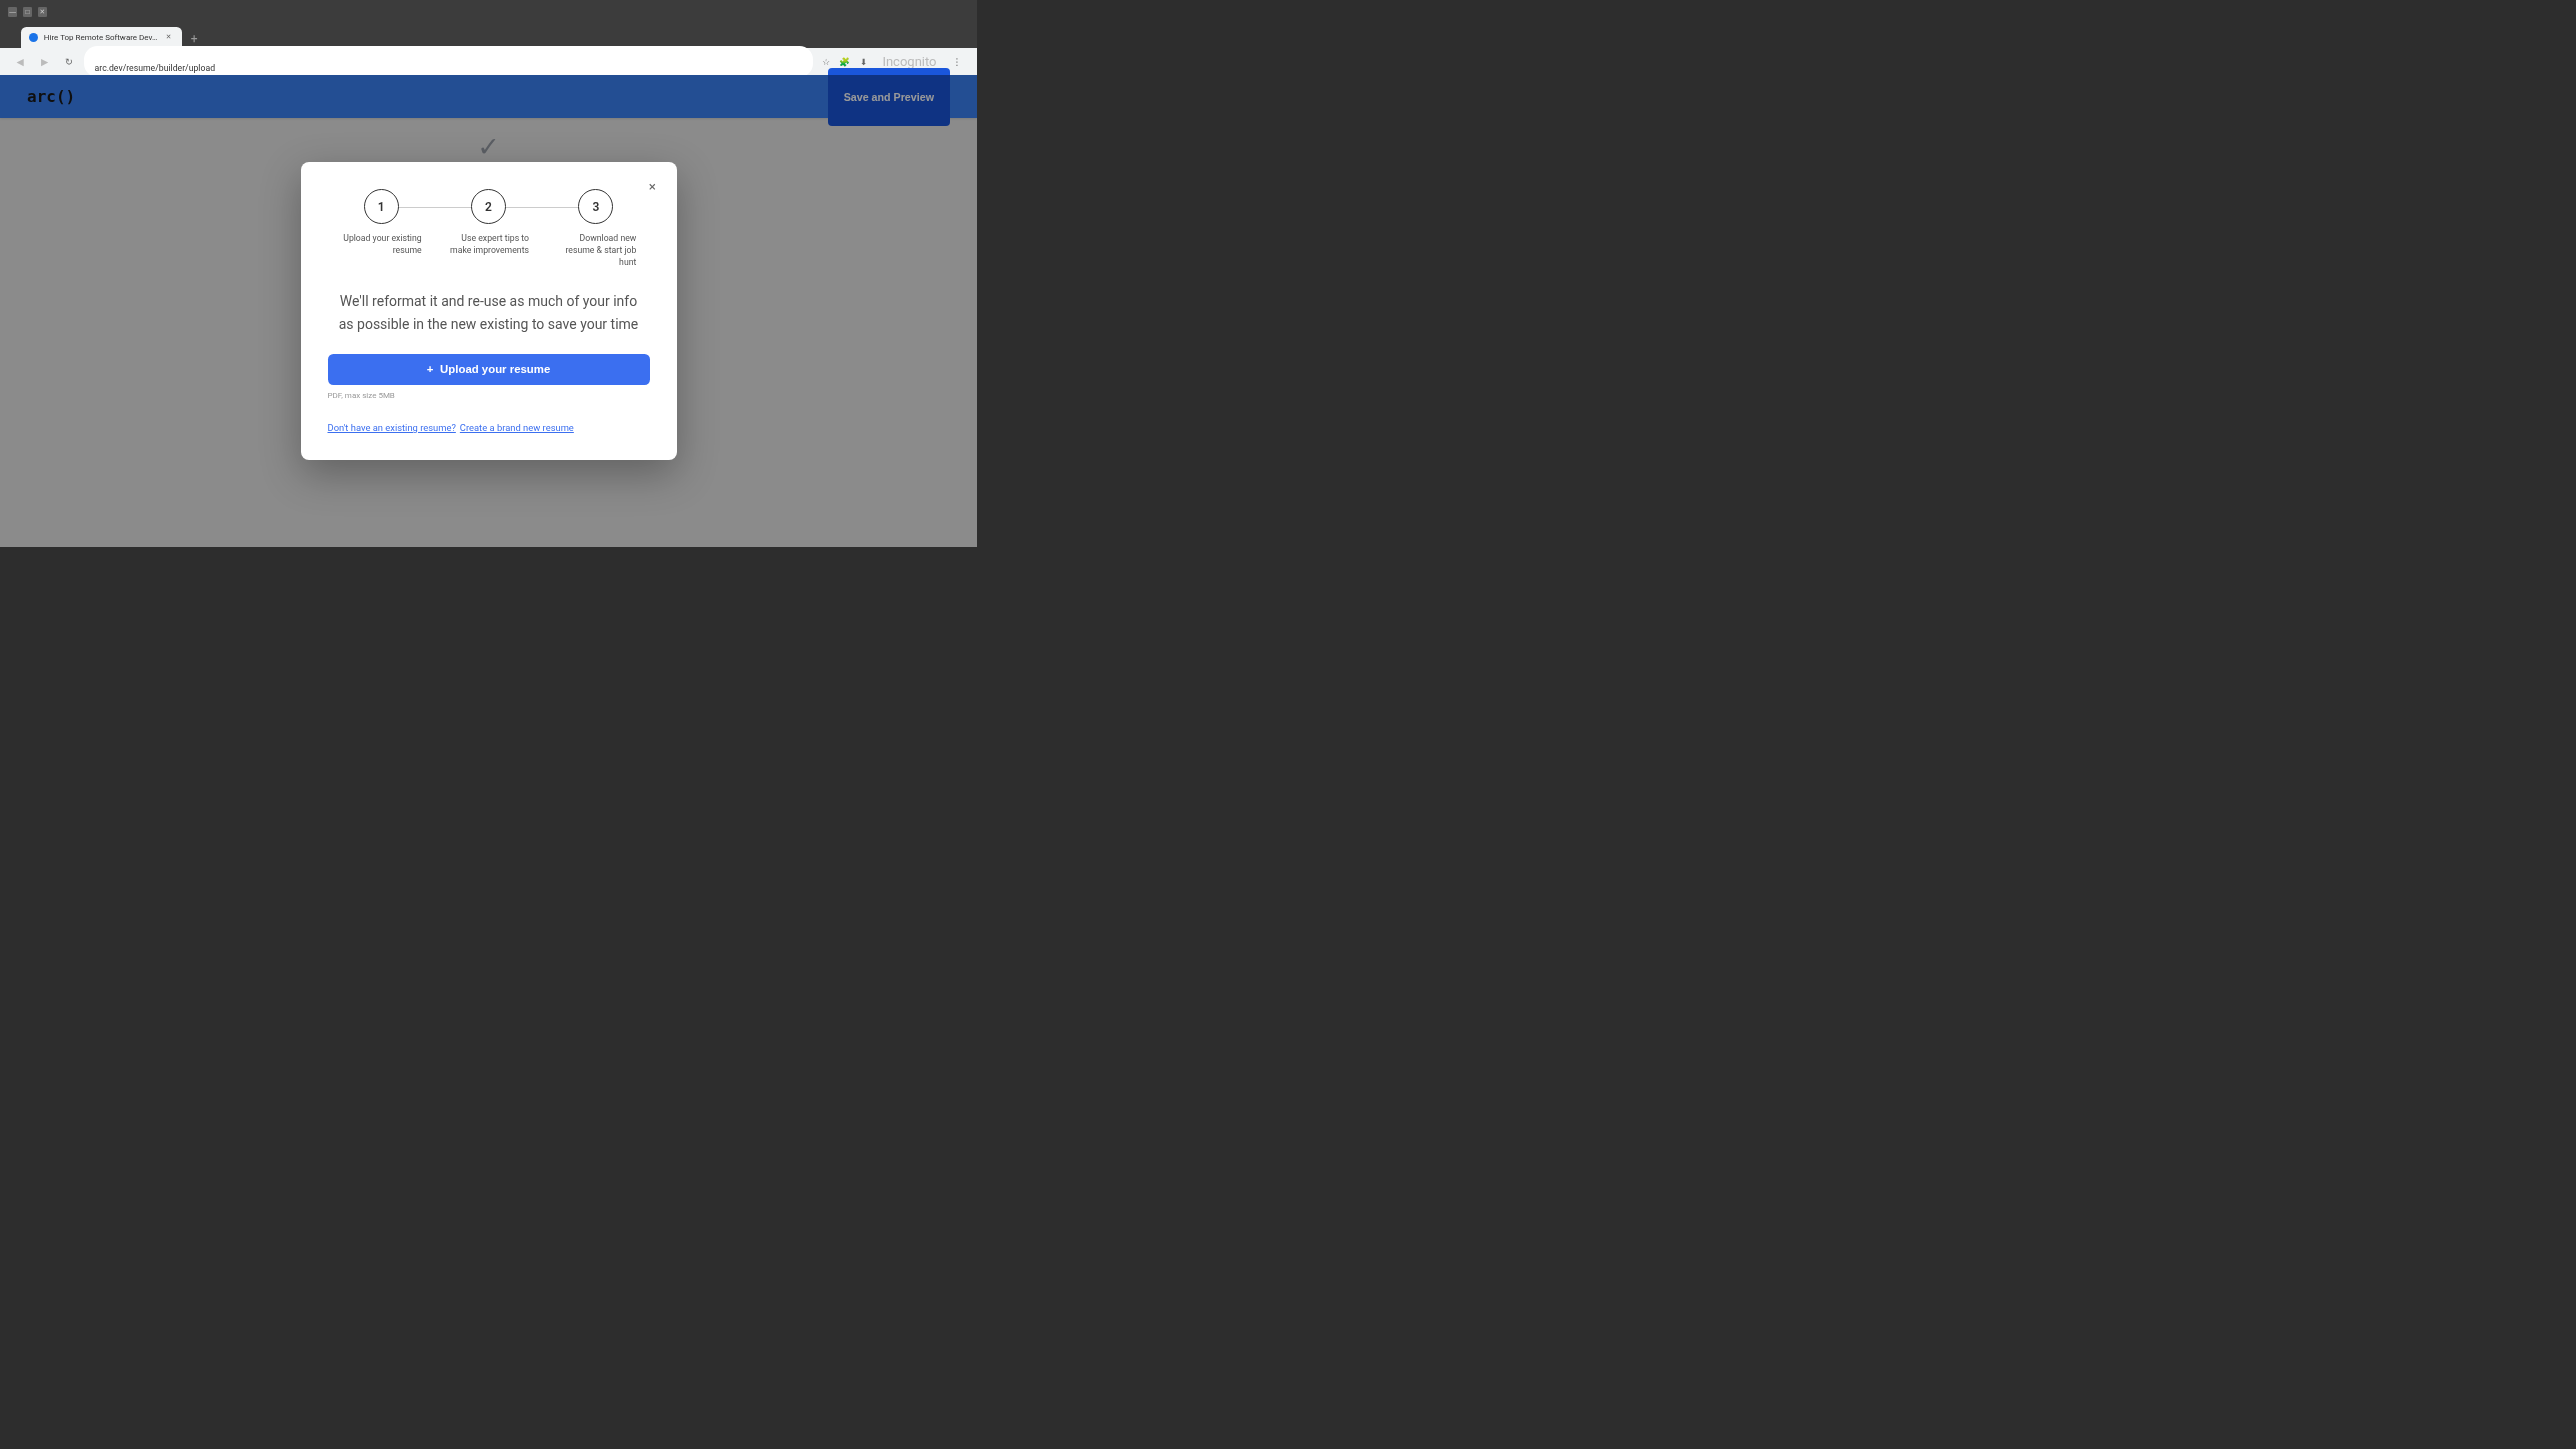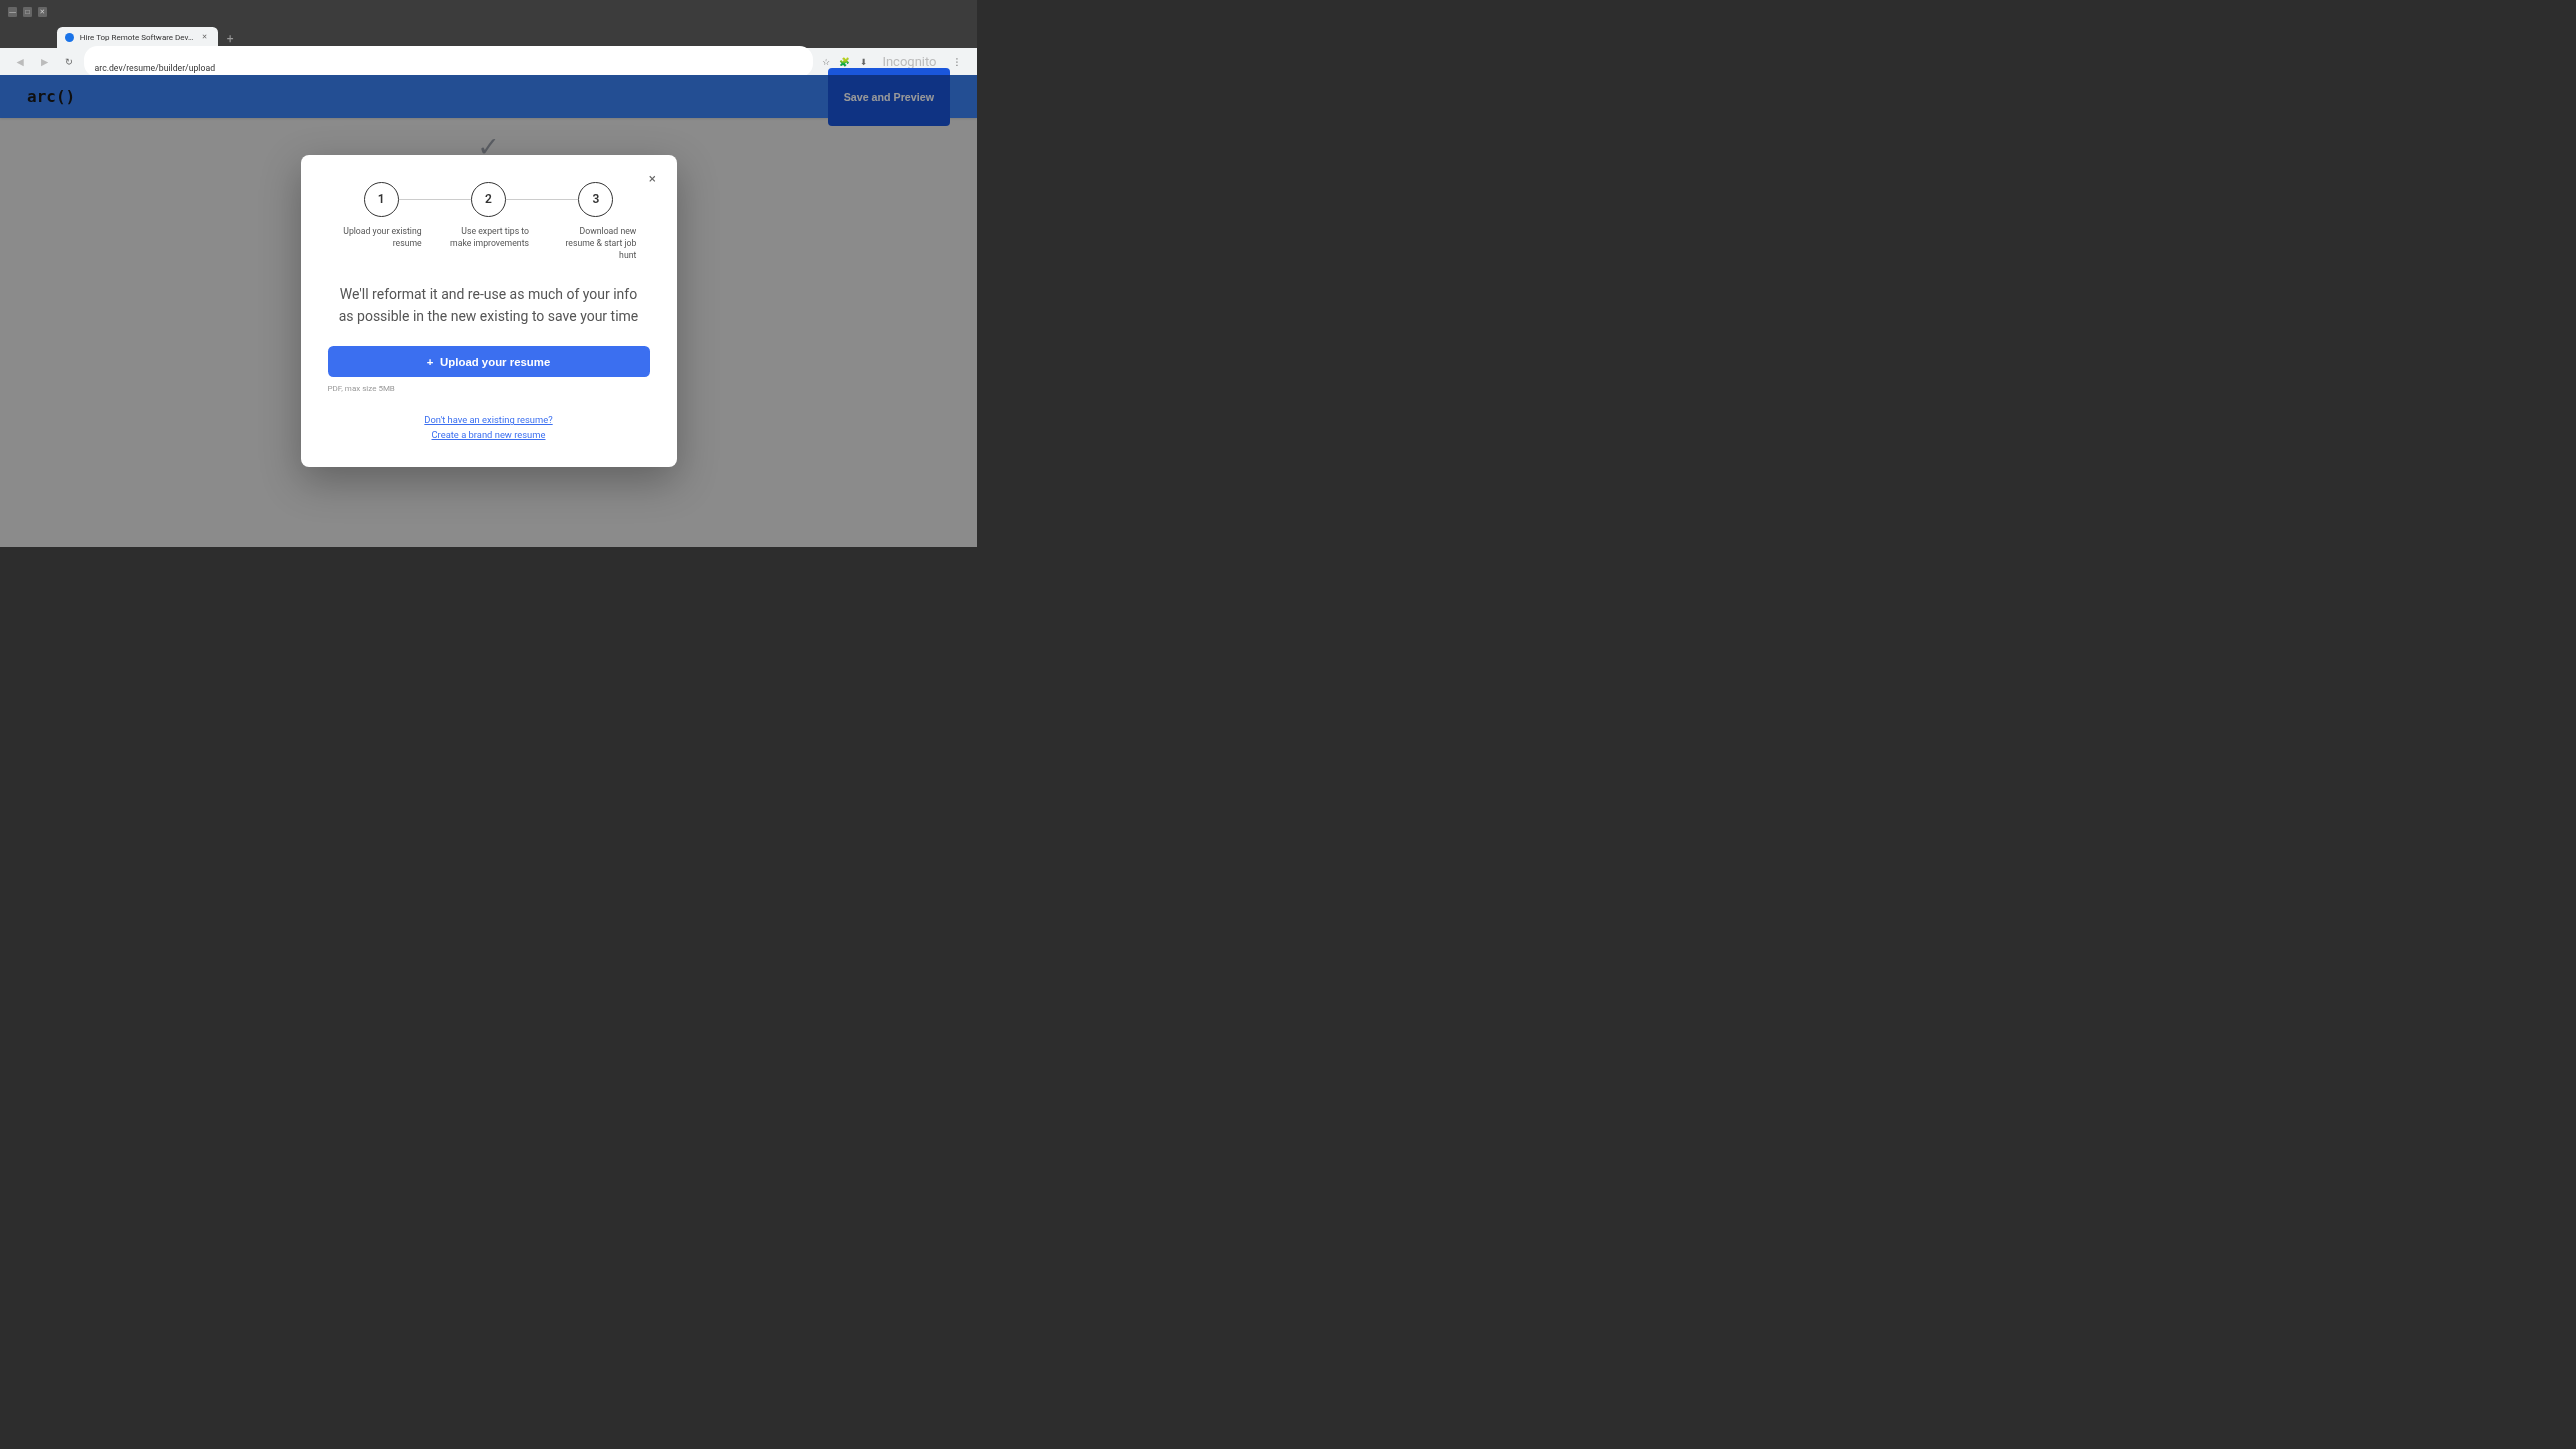--- a/index.html
+++ b/index.html
@@ -48,23 +48,22 @@
       justify-content: center;
       background: #666;
       color: #ccc;
       font-size: 6.7px;
     }
 
     .tabs-bar {
       display: flex;
       align-items: flex-end;
       background: #3c3c3c;
-      padding: 0 13px;
+      padding: 0 21px;
       height: 24px;
-      margin-left: 44px;
     }
 
     .tab {
       display: flex;
       align-items: center;
       gap: 5.4px;
       padding: 4px 8px;
       background: #f1f3f4;
       border-radius: 5.4px 5.4px 0 0;
       min-width: 121px;
@@ -342,21 +341,21 @@
     .pdf-hint {
       text-align: left;
       font-size: 8px;
       color: #999;
       margin-bottom: 21.5px;
     }
 
     .modal-links {
       text-align: center;
       display: flex;
-      flex-direction: column;
+      flex-direction: row;
       gap: 4px;
     }
 
     .modal-link {
       color: #3b6ff0;
       text-decoration: underline;
       font-size: 9.4px;
       cursor: pointer;
     }
 

